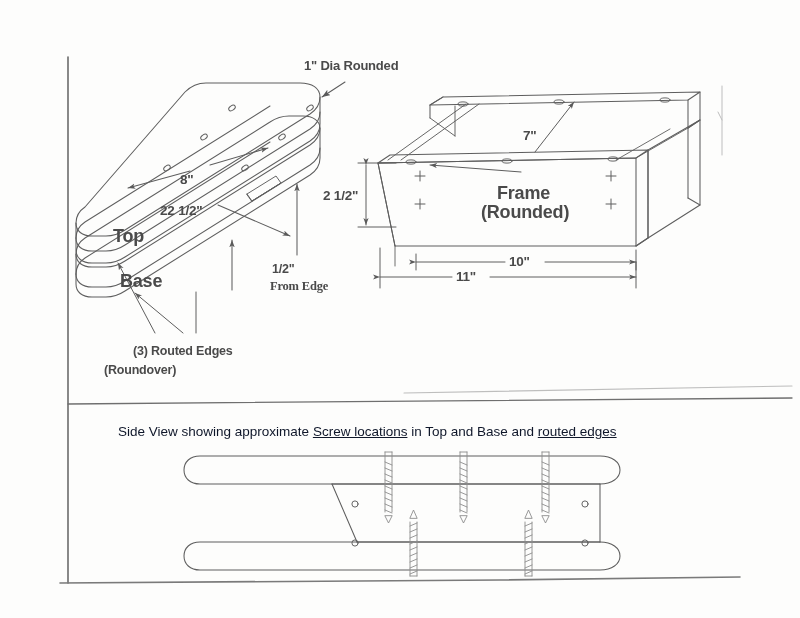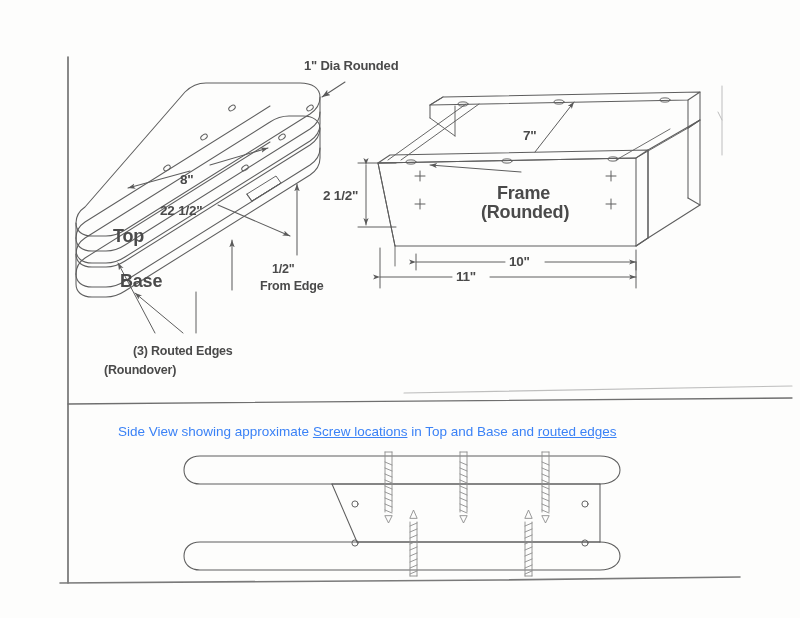--- a/index.html
+++ b/index.html
@@ -34,21 +34,21 @@
     line-height: 1.18;
     letter-spacing: -0.2px;
   }
   .lbl.dim   { font-size: 13.5px; }
   .lbl.title { font-size: 13px; }
   .lbl.part  { font-size: 18px; font-weight: bold; }
   .lbl.note  { font-size: 12.5px; }
   .lbl.center { text-align: center; }
   .sv-caption {
     position: absolute;
-    color: #3b82f6;
+    color: #0f172a;
     font-family: "Liberation Sans", sans-serif;
     font-size: 13.5px;
     font-weight: normal;
     white-space: nowrap;
     letter-spacing: 0px;
   }
   .sv-caption u { text-decoration: underline; }
 </style>
 </head>
 <body>
@@ -368,21 +368,21 @@
 
   <div class="lbl dim" style="left:180px; top:172px;">8"</div>
 
   <div class="lbl dim" style="left:160px; top:203px;">22 1/2"</div>
 
   <div class="lbl part" style="left:113px; top:226px;">Top</div>
 
   <div class="lbl part" style="left:120px; top:271px;">Base</div>
 
   <div class="lbl note center" style="left:272px; top:262px;">1/2"</div>
-  <div class="lbl note center" style="left:260px; top:279px;">From Edge</div>
+  <div class="lbl note center" style="left:270px; top:279px;font-family:Liberation Serif, serif;">From Edge</div>
 
   <div class="lbl note" style="left:97px; top:344px;margin-left:36px;">(3) Routed Edges</div>
   <div class="lbl note" style="left:104px; top:363px;">(Roundover)</div>
 
   <div class="lbl dim" style="left:523px; top:128px;">7"</div>
 
   <div class="lbl dim" style="left:323px; top:188px;">2 1/2"</div>
 
   <div class="lbl part center" style="left:497px; top:183px;">Frame</div>
   <div class="lbl part center" style="left:481px; top:202px;">(Rounded)</div>

